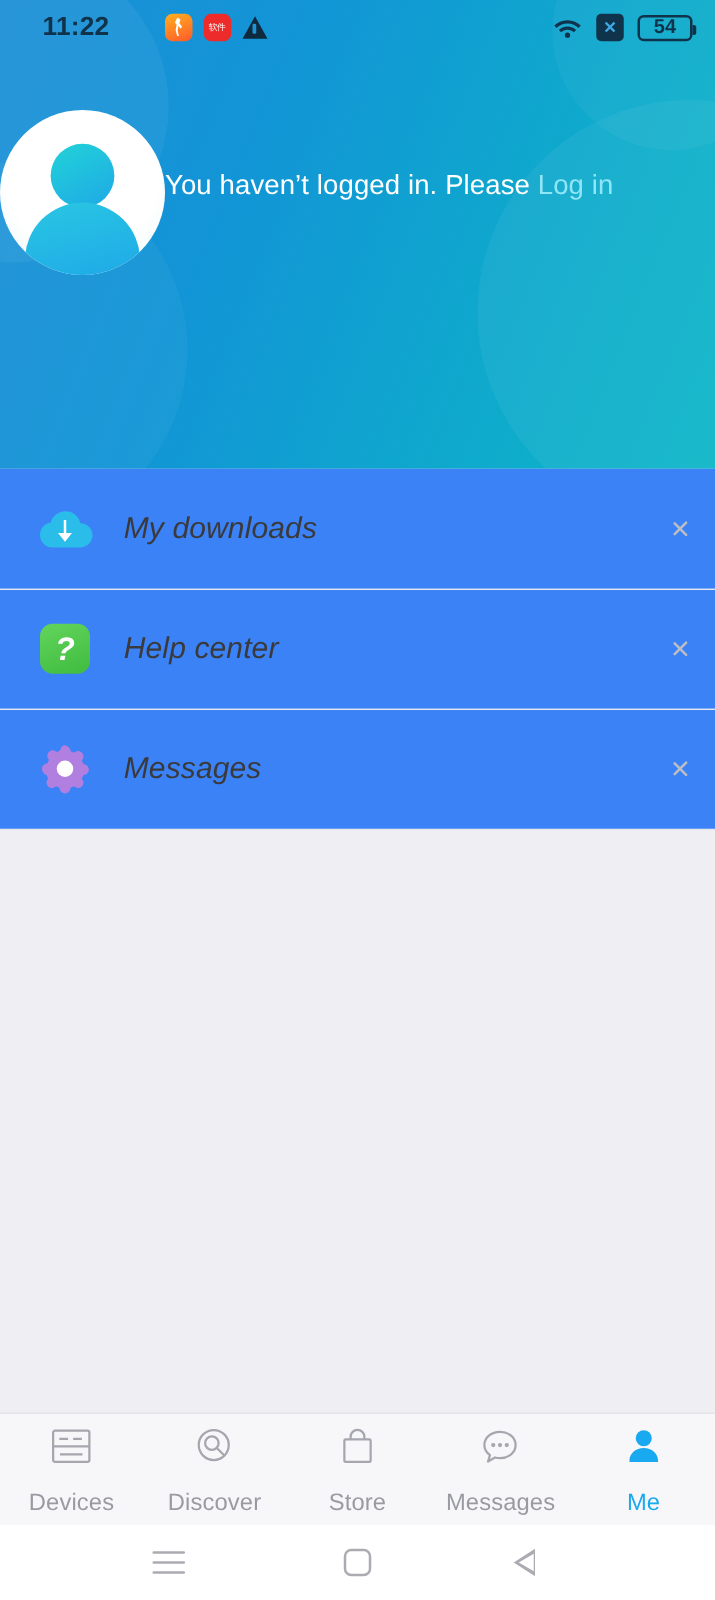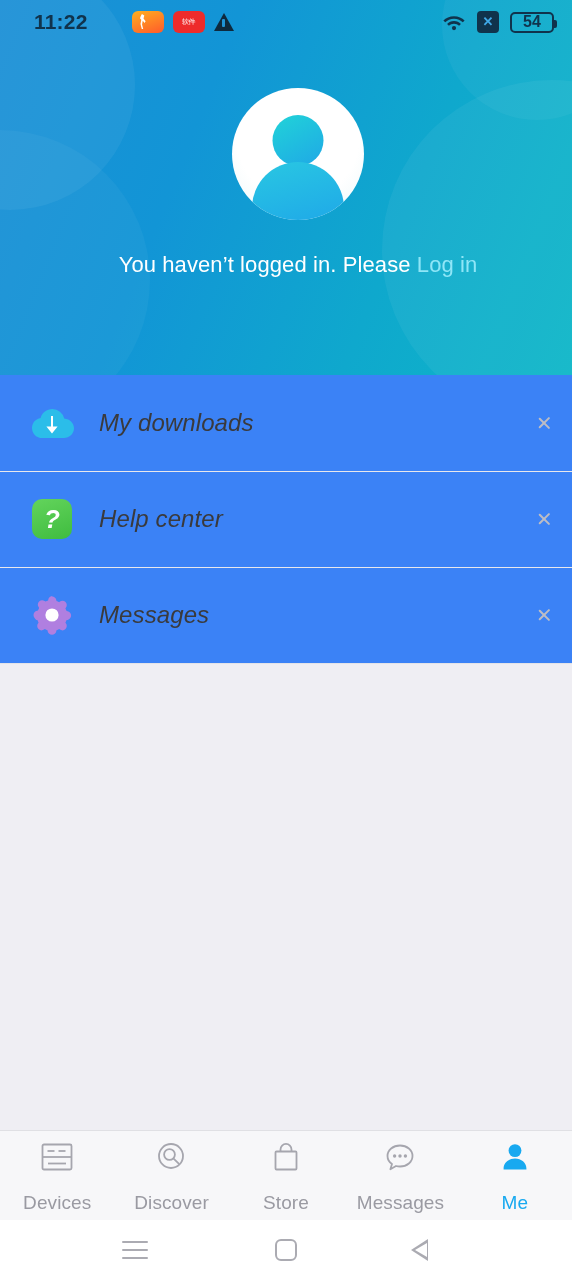--- a/index.html
+++ b/index.html
@@ -27,21 +27,21 @@
 
   
   .statusbar {
     position:relative; z-index:5;
     height:44px; display:flex; align-items:center;
     padding:0 18px 0 34px; gap:26px;
   }
   .clock { font-size:21px; font-weight:600; color:#10334C; letter-spacing:0.2px; }
   .sb-left { display:flex; align-items:center; gap:9px; margin-left:18px; }
   .sb-right { margin-left:auto; display:flex; align-items:center; gap:11px; }
-  .appicon { width:32px; height:22px; border-radius:6px; display:block; }
+  .appicon { width:22px; height:22px; border-radius:6px; display:block; }
   .app-run { background:linear-gradient(160deg,#FFB01F,#FF5A2B); position:relative; }
   .app-run:after{
     content:""; position:absolute; left:7px; top:3px; width:8px; height:15px;
     background:#fff;
     clip-path:polygon(42% 0,72% 10%,62% 30%,88% 48%,76% 60%,52% 45%,44% 70%,58% 100%,40% 100%,24% 66%,34% 38%,18% 28%,28% 14%);
   }
   .app-cn { background:#EE2B2B; color:#fff; font-size:7px; line-height:22px; text-align:center;
             font-family:"DejaVu Sans", sans-serif; letter-spacing:-0.5px; }
   .warn-tri { width:0;height:0;border-left:10px solid transparent;border-right:10px solid transparent;
               border-bottom:18px solid #0E2A3E; position:relative; }
@@ -50,21 +50,21 @@
   .wifi svg { display:block; }
   .sigx { width:22px; height:22px; border-radius:4px; background:#10334C; color:#3FA9E8;
           font-size:13px; font-weight:700; line-height:22px; text-align:center; }
   .battery { width:44px; height:21px; border:2px solid #10334C; border-radius:5px;
              position:relative; display:flex; align-items:center; justify-content:center; }
   .battery:after{ content:""; position:absolute; right:-5px; top:6px; width:3px; height:8px;
                   background:#10334C; border-radius:0 2px 2px 0; }
   .battery span{ font-size:16px; font-weight:600; color:#10334C; }
 
   
-  .profile { position:relative; z-index:5; display:flex; flex-direction:column; align-items:center;padding-left:24px; }
+  .profile { position:relative; z-index:5; display:flex; flex-direction:row; align-items:center; }
   .avatar {
     margin-top:44px; width:132px; height:132px; border-radius:50%;
     background:radial-gradient(circle at 50% 38%, #FFFFFF 58%, #EAF7F9 100%);
     position:relative; overflow:hidden;
   }
   .av-head {
     position:absolute; left:50%; transform:translateX(-50%); top:27px;
     width:51px; height:51px; border-radius:50%;
     background:linear-gradient(150deg,#21D3D8,#1FA8E6);
   }

